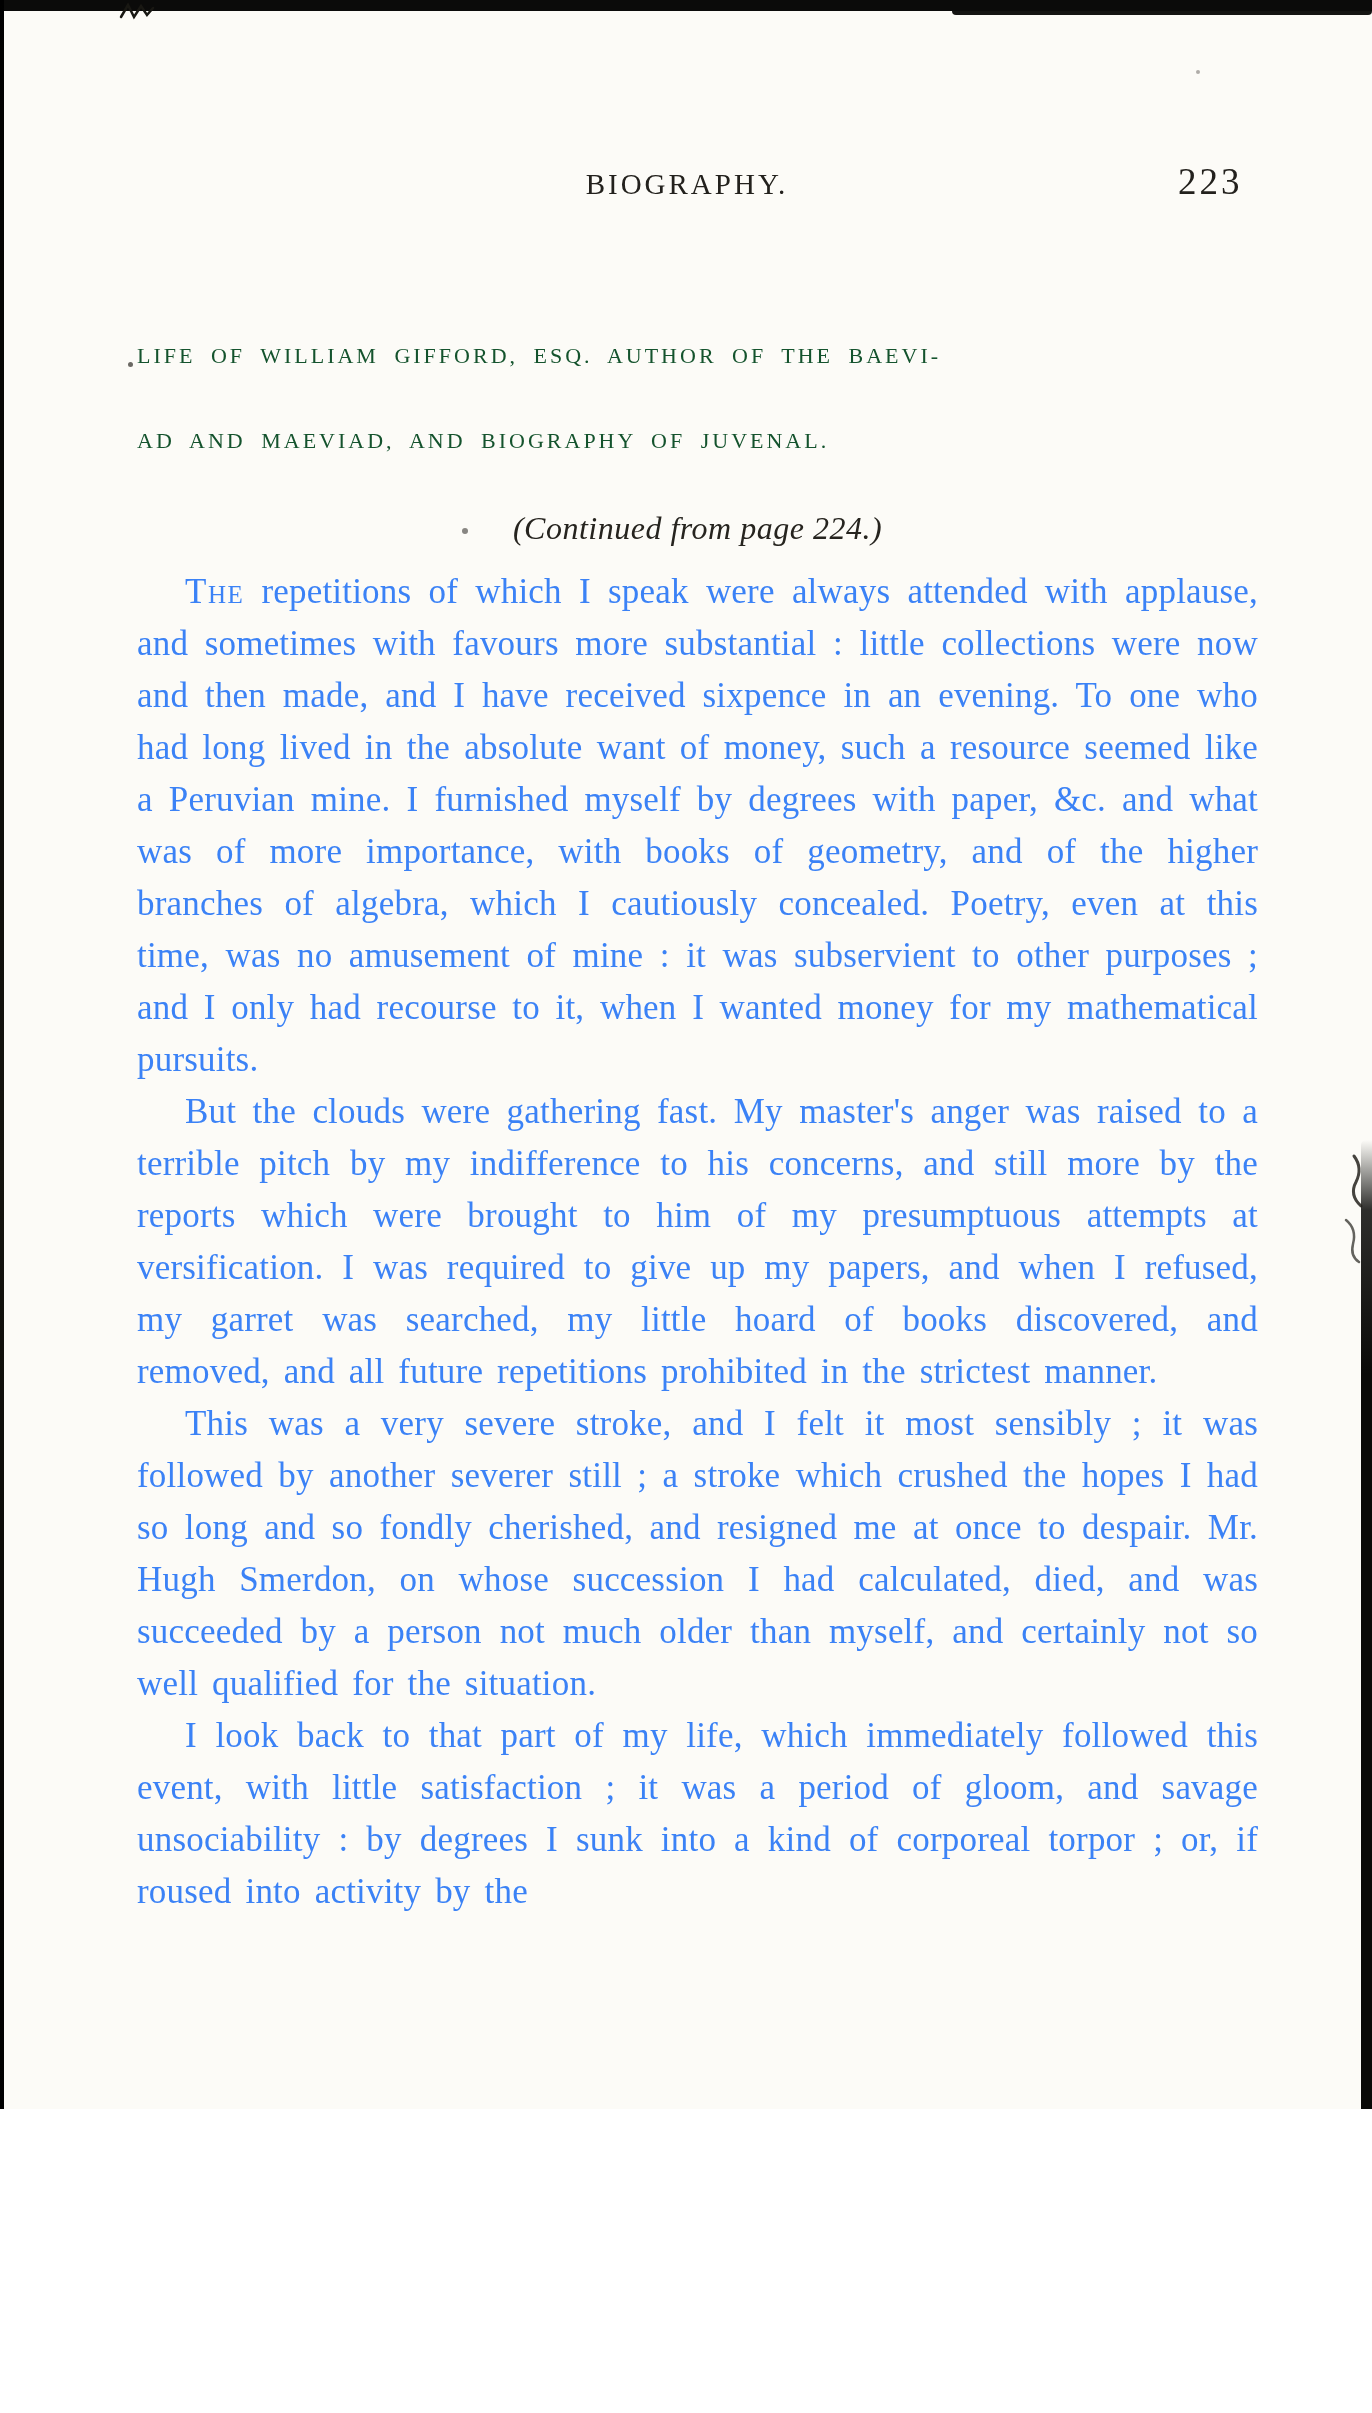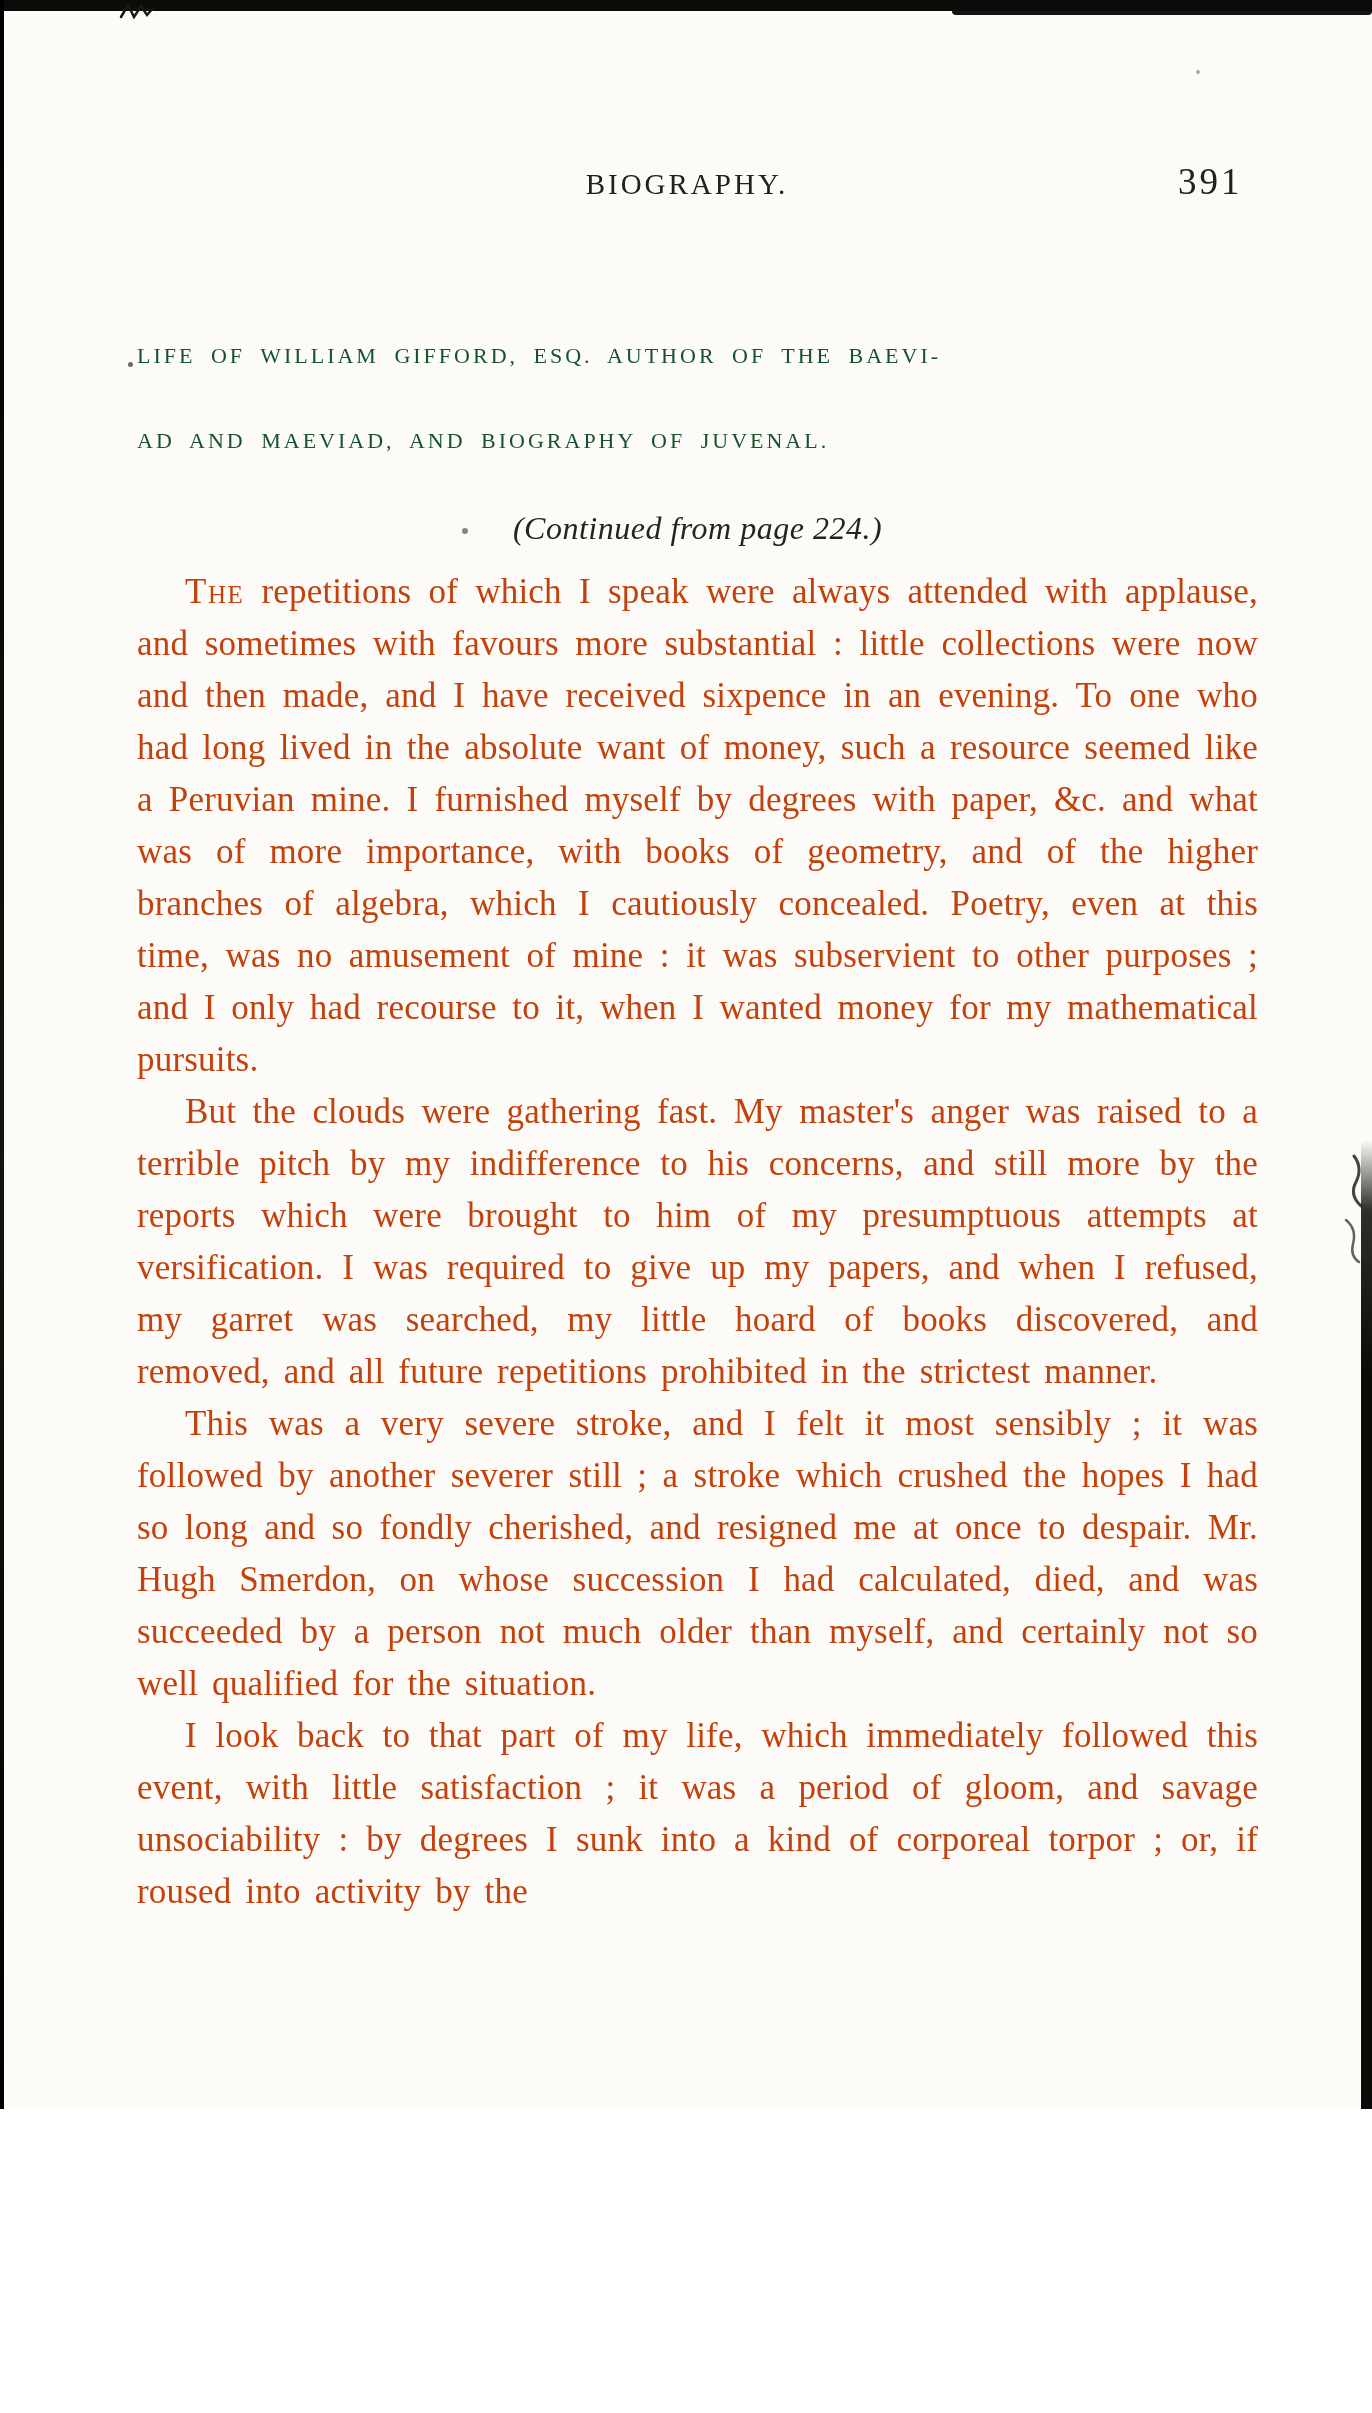--- a/index.html
+++ b/index.html
@@ -108,21 +108,21 @@
   .body-text {
     position: absolute;
     top: 566px;
     left: 137px;
     width: 1121px;
     font-size: 35px;
     line-height: 52px;
     text-align: justify;
     word-spacing: 5px;
     letter-spacing: 0.2px;
-    color: #c2410c;
+    color: #3b82f6;
     font-family: Liberation Serif, serif;
   }
   .body-text p {
     margin: 0;
     text-indent: 48px;
   }
   .lead {
     font-variant: small-caps;
     letter-spacing: 1.5px;
   }
@@ -166,21 +166,21 @@
     <path d="M26 6 q9 12 2 26 q-7 13 5 24" stroke="#24221d" stroke-width="3" fill="none" stroke-linecap="round" opacity="0.85"></path>
     <path d="M18 70 q11 9 7 24 q-3 12 6 18" stroke="#24221d" stroke-width="2.5" fill="none" stroke-linecap="round" opacity="0.7"></path>
   </svg>
 
   <div class="ink-dot" style="left:128px; top:362px; width:5px; height:5px; opacity:.75;"></div>
   <div class="ink-dot" style="left:462px; top:528px; width:6px; height:6px; opacity:.6;"></div>
   <div class="ink-dot" style="left:660px; top:2386px; width:5px; height:5px; opacity:.5;"></div>
   <div class="ink-dot" style="left:1196px; top:70px; width:4px; height:4px; opacity:.4;"></div>
 
   <div class="running-head">BIOGRAPHY.</div>
-  <div class="page-number">391</div>
+  <div class="page-number">223</div>
 
   <div class="title-line line1">LIFE OF WILLIAM GIFFORD, ESQ. AUTHOR OF THE BAEVI-</div>
   <div class="title-line line2">AD AND MAEVIAD, AND BIOGRAPHY OF JUVENAL.</div>
 
   <div class="continued">(Continued from page 224.)</div>
 
   <div class="body-text">
     <p><span class="lead">The</span><span> repetitions of which I speak were always attended with applause, and sometimes with favours more substantial : little collections were now and then made, and I have received sixpence in an evening. To one who had long lived in the absolute want of money, such a resource seemed like a Peruvian mine. I furnished myself by degrees with paper, &amp;c. and what was of more importance, with books of geometry, and of the higher branches of algebra, which I cautiously concealed. Poetry, even at this time, was no amusement of mine : it was subservient to other purposes ; and I only had recourse to it, when I wanted money for my mathematical pursuits.</span></p>
     <p><span class="lead"></span><span>But the clouds were gathering fast. My master's anger was raised to a terrible pitch by my indifference to his concerns, and still more by the reports which were brought to him of my presumptuous attempts at versification. I was required to give up my papers, and when I refused, my garret was searched, my little hoard of books discovered, and removed, and all future repetitions prohibited in the strictest manner.</span></p>
     <p><span class="lead"></span><span>This was a very severe stroke, and I felt it most sensibly ; it was followed by another severer still ; a stroke which crushed the hopes I had so long and so fondly cherished, and resigned me at once to despair. Mr. Hugh Smerdon, on whose succession I had calculated, died, and was succeeded by a person not much older than myself, and certainly not so well qualified for the situation.</span></p>

